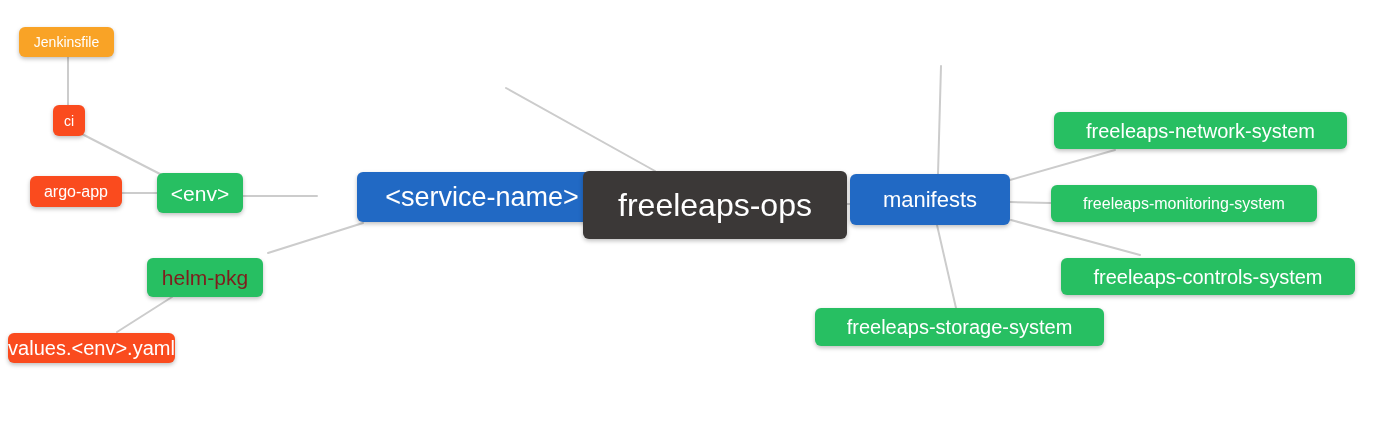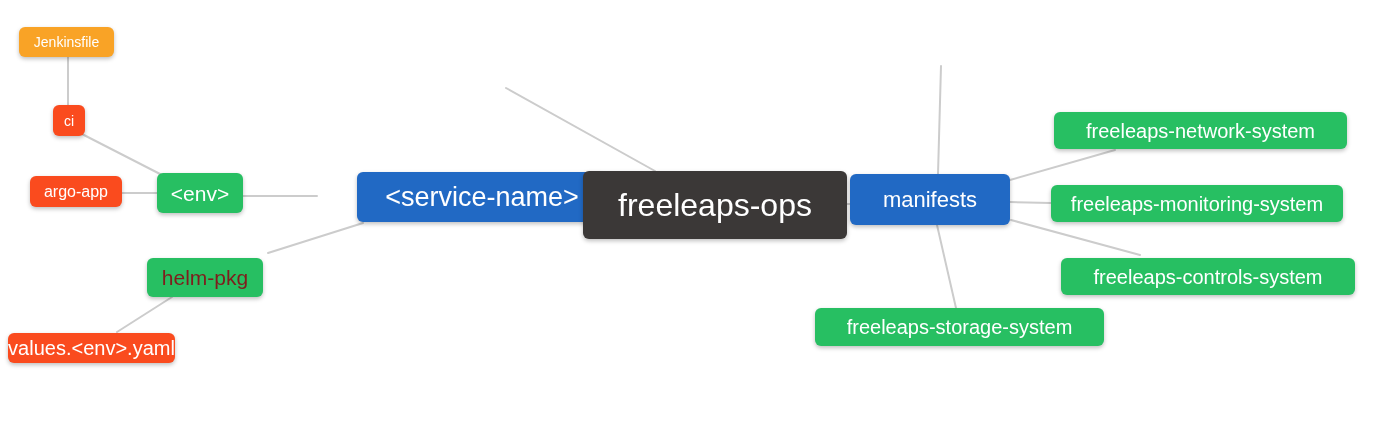--- a/index.html
+++ b/index.html
@@ -70,17 +70,17 @@
       <div class="node" style="left: 19px; top: 27px; width: 95px; height: 30px; font-size: 14px; background: rgb(249, 163, 38); color: rgb(255, 255, 255);">Jenkinsfile</div>
       <div class="node" style="left: 53px; top: 105px; width: 32px; height: 31px; font-size: 14px; background: rgb(250, 75, 30); color: rgb(255, 255, 255);">ci</div>
       <div class="node" style="left: 30px; top: 176px; width: 92px; height: 31px; font-size: 16px; background: rgb(250, 75, 30); color: rgb(255, 255, 255);">argo-app</div>
       <div class="node" style="left: 157px; top: 173px; width: 86px; height: 40px; font-size: 21px; background: rgb(39, 191, 98); color: rgb(255, 255, 255);">&lt;env&gt;</div>
       <div class="node" style="left: 147px; top: 258px; width: 116px; height: 39px; font-size: 21px; background: rgb(39, 191, 98); color: #7f1d1d;">helm-pkg</div>
       <div class="node" style="left: 8px; top: 333px; width: 167px; height: 30px; font-size: 20px; background: rgb(250, 75, 30); color: rgb(255, 255, 255);">values.&lt;env&gt;.yaml</div>
       <div class="node" style="left: 317px; top: 172px; width: 250px; height: 50px; font-size: 27px; background: rgb(33, 105, 196); color: rgb(255, 255, 255); margin-left: 40px;">&lt;service-name&gt;</div>
       <div class="node" style="left: 583px; top: 171px; width: 264px; height: 68px; font-size: 32px; background: rgb(59, 56, 55); color: rgb(255, 255, 255);">freeleaps-ops</div>
       <div class="node" style="left: 850px; top: 174px; width: 160px; height: 51px; font-size: 22px; background: rgb(33, 105, 196); color: rgb(255, 255, 255);">manifests</div>
       <div class="node" style="left: 1054px; top: 112px; width: 293px; height: 37px; font-size: 20px; background: rgb(39, 191, 98); color: rgb(255, 255, 255);">freeleaps-network-system</div>
-      <div class="node" style="left: 1051px; top: 185px; width: 292px; height: 37px; font-size: 20px; background: rgb(39, 191, 98); color: rgb(255, 255, 255);">freeleaps-monitoring-system</div>
+      <div class="node" style="left: 1051px; top: 185px; width: 266px; height: 37px; font-size: 16px; background: rgb(39, 191, 98); color: rgb(255, 255, 255);">freeleaps-monitoring-system</div>
       <div class="node" style="left: 1061px; top: 258px; width: 294px; height: 37px; font-size: 20px; background: rgb(39, 191, 98); color: rgb(255, 255, 255);">freeleaps-controls-system</div>
       <div class="node" style="left: 815px; top: 308px; width: 289px; height: 38px; font-size: 20px; background: rgb(39, 191, 98); color: rgb(255, 255, 255);">freeleaps-storage-system</div>
     </div>
 </div>
 
 </body></html>

